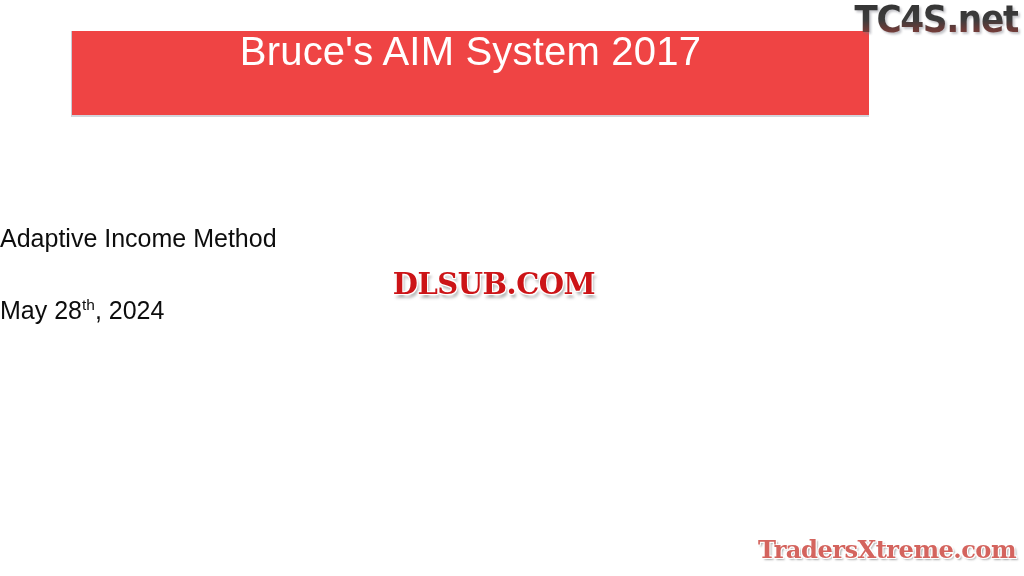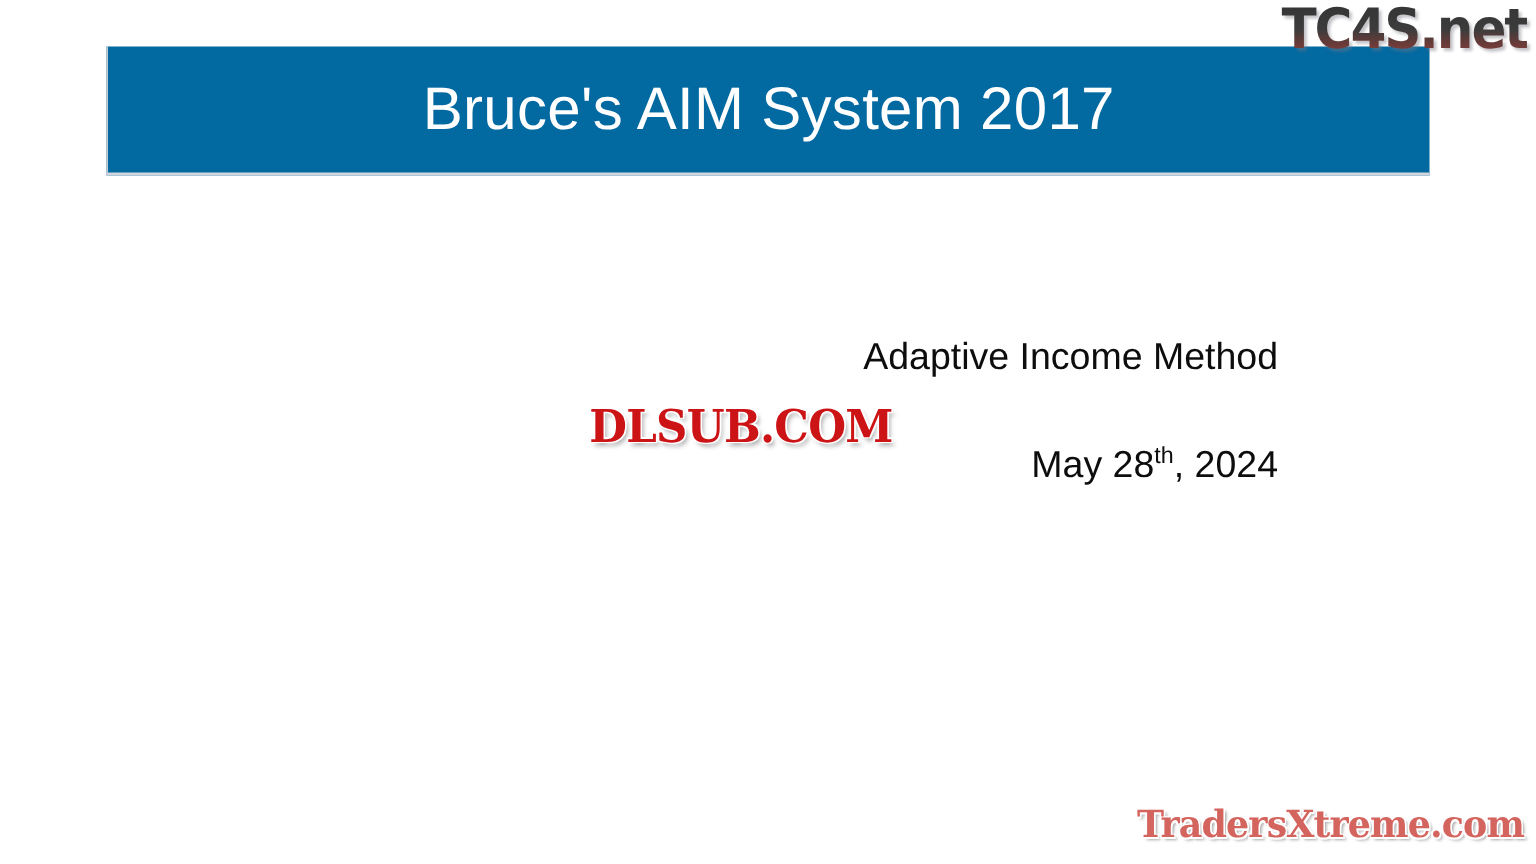--- a/index.html
+++ b/index.html
@@ -24,49 +24,48 @@
     height: 576px;
     background: #ffffff;
     overflow: hidden;
   }
 
   
   .title-banner {
     position: absolute;
     left: 71px;
     top: 31px;
-    width: 882px;
+    width: 798px;
     height: 86px;
-    background: #0369a1;
+    background: #ef4444;
     box-sizing: border-box;
     border-bottom: 2px solid #d2d5dc;
     border-left: 1px solid #c9ccd4;
     display: flex;
-    align-items: center;
     justify-content: center;
   }
 
   .title-text {
     color: #ffffff;
     font-family: "Liberation Sans", sans-serif;
     font-size: 40px;
     font-weight: 300;
     letter-spacing: 0.2px;
     line-height: 1;
     white-space: nowrap;
     text-align: center;
   }
 
   
   .content-block {
     position: absolute;
     left: 0;
     top: 222px;
     width: 852px;
-    text-align: right;
+    text-align: left;
   }
 
   .subtitle-text {
     font-family: "Liberation Sans", sans-serif;
     font-size: 25px;
     color: #0d0d0d;
     line-height: 1.28;
     white-space: nowrap;
   }
 

